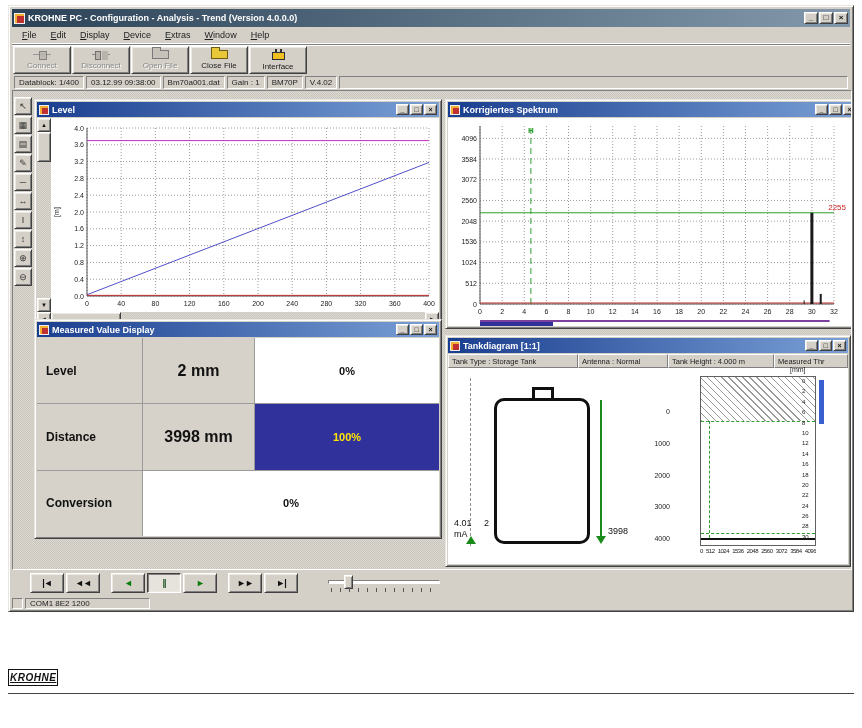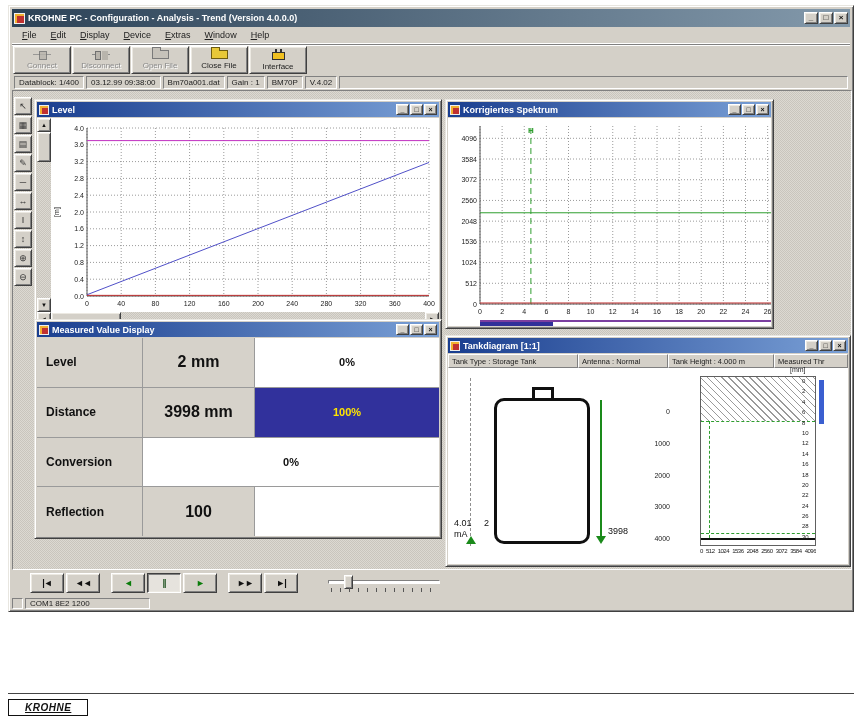--- a/index.html
+++ b/index.html
@@ -65,21 +65,21 @@
 
   .child{position:absolute;background:#d4d0c8;border:1px solid;border-color:#e8e6e0 #404040 #404040 #e8e6e0;
        box-shadow:inset 1px 1px 0 #fff, inset -1px -1px 0 #808080}
   .ctitle{position:absolute;left:2px;top:2px;right:2px;height:15px;
        background:linear-gradient(90deg,#1a3e8f,#7aa0d6);display:flex;align-items:center;gap:3px;padding:0 2px}
   .ctitle .t{color:#fff;font-size:9px;font-weight:bold;flex:1;white-space:nowrap;overflow:hidden}
   .cicon{width:10px;height:10px;background:#c03030;border:1px solid #eee;box-shadow:inset 2px 2px 0 #f2b030;flex:none}
   .cbody{position:absolute;left:2px;top:18px;right:2px;bottom:2px;background:#fff;overflow:hidden}
 
   .win-level{left:21px;top:8px;width:408px;height:230px}
-  .win-spectrum{left:432px;top:8px;width:329px;height:230px}
+  .win-spectrum{left:432px;top:8px;width:416px;height:230px}
   .win-measured{left:21px;top:228px;width:408px;height:220px}
   .win-tank{left:432px;top:244px;width:406px;height:232px}
 
   
   .level-chart{position:absolute;left:14px;top:0;right:0;bottom:14px;background:#fff}
   .spec-chart{position:absolute;left:0;top:0;right:0;bottom:0;background:#fff}
   .vscroll{position:absolute;left:0;top:0;bottom:14px;width:14px;display:flex;flex-direction:column}
   .sbtn{width:14px;height:14px;font-size:6px;line-height:6px;display:flex;align-items:center;justify-content:center;padding:0;flex:none}
   .vtrack{flex:1;position:relative}
   .vthumb{position:absolute;left:0;top:0;width:14px;height:30px}
@@ -131,21 +131,21 @@
   .sthumb{position:absolute;left:16px;top:2px;width:9px;height:14px}
   .ticks{position:absolute;left:3px;right:3px;bottom:1px;height:4px;background:repeating-linear-gradient(90deg,#555 0 1px,transparent 1px 9px)}
 
   
   .statusbar{position:absolute;left:3px;top:591px;right:3px;height:13px;display:flex;gap:2px;align-items:center;font-size:8px;color:#222}
   .status-ind{width:11px;height:11px;border:1px solid;border-color:#808080 #fff #fff #808080;background:#d4d0c8;flex:none}
   .status-field{border:1px solid;border-color:#808080 #fff #fff #808080;padding:0 4px;height:11px;display:flex;align-items:center;min-width:125px}
 
   
   .footer-rule{position:absolute;left:8px;right:8px;top:693px;border-top:1px solid #444}
-  .brand{position:absolute;left:8px;top:699px;border:1px solid #111;padding:2px 16px;font-size:10px;font-weight:bold;font-style:italic;letter-spacing:0.5px;text-decoration:underline;color:#111}
+  .brand{position:absolute;left:8px;top:669px;border:1px solid #111;padding:2px 1px;font-size:10px;font-weight:bold;font-style:italic;letter-spacing:0.5px;text-decoration:underline;color:#111}
 </style>
 </head>
 <body>
 
 <div class="page">
   <div class="app">
 
     <div class="titlebar">
       <span class="app-icon"></span>
       <span class="title-text">KROHNE  PC - Configuration - Analysis - Trend  (Version 4.0.0.0)</span>
@@ -399,25 +399,20 @@
             </div>
             <div class="mrow">
               <div class="mcell mlabel">Distance</div>
               <div class="mcell mvalue">3998  mm</div>
               <div class="mcell mpct" style="background: rgb(49, 49, 156); color: rgb(255, 228, 0);">100%</div>
             </div>
             <div class="mrow">
               <div class="mcell mlabel">Conversion</div>
               <div class="mcell mpct">0%</div>
             </div>
-            <div class="mrow">
-              <div class="mcell mlabel">Reflection</div>
-              <div class="mcell mvalue">100</div>
-              <div class="mcell mpct"></div>
-            </div>
           </div>
         </div>
       </div>
 
       <div class="child win-tank">
         <div class="ctitle">
           <span class="cicon"></span>
           <span class="t">Tankdiagram [1:1]</span>
           <span class="win-btns">
             <button class="wbtn cwbtn btn95">_</button>

